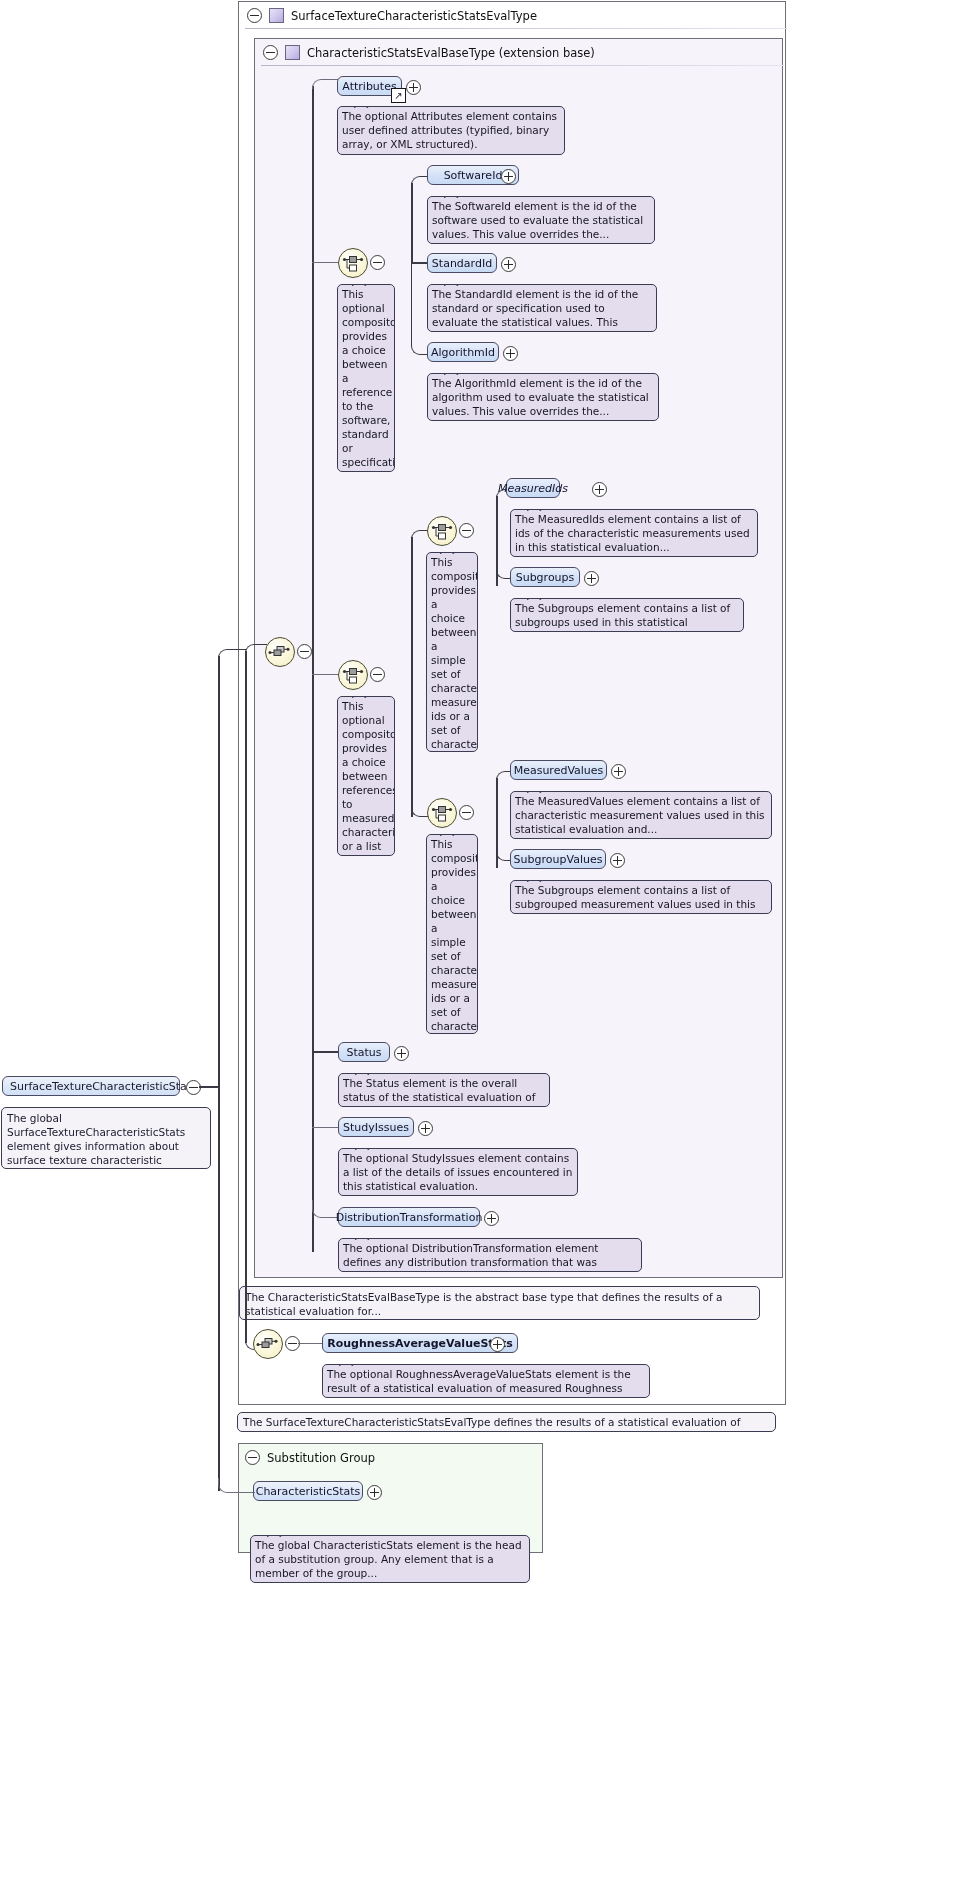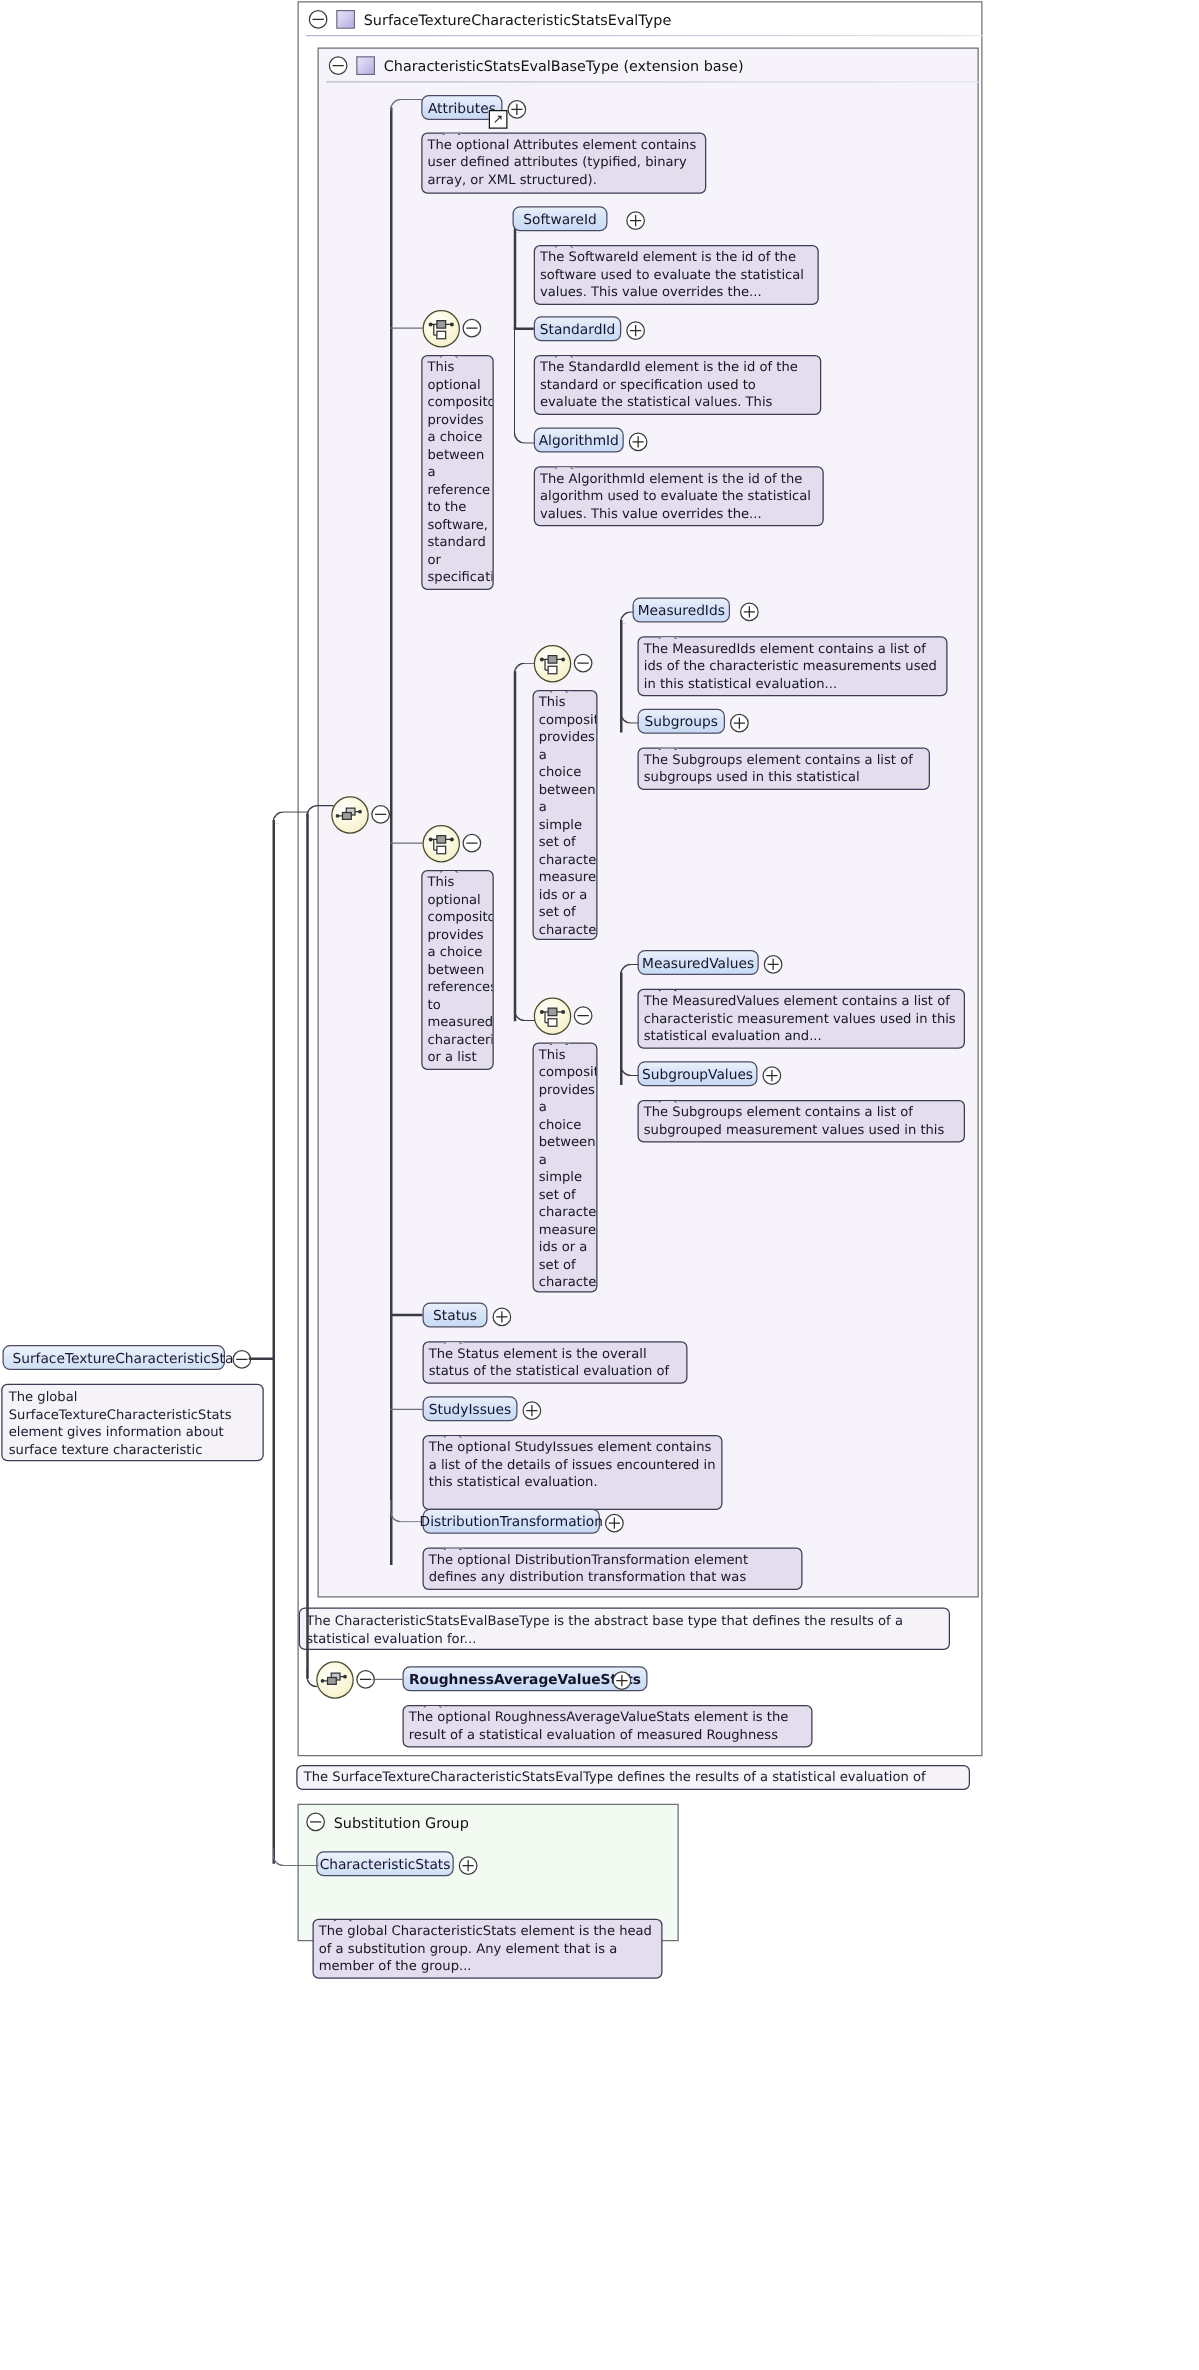--- a/index.html
+++ b/index.html
@@ -255,21 +255,21 @@
   <div class="ann narrow" style="left:337px;top:284px;width:58px;height:188px;">
     <span class="tail" style="left:14px;"></span>
     <span>This optional compositor provides a choice between a reference to the software, standard or specification, or...</span>
   </div>
 
   <div class="ln v thick" style="left:411px;top:183px;width:1.6px;height:80px;"></div>
   <div class="elbow" style="left:411px;top:176px;width:16px;height:9px;"></div>
   <div class="ln h thick" style="left:411px;top:262px;width:16px;height:1.6px;"></div>
   <div class="elbow down" style="left:411px;top:262px;width:16px;height:92px;"></div>
 
-  <div class="node" style="left:410px;top:165px;width:76px;justify-content:center;">
+  <div class="node" style="left:427px;top:165px;width:92px;justify-content:center;">
     <span>SoftwareId</span>
   </div>
   <div class="toggle plus node-toggle" style="left:501px;top:169px;"></div>
   <div class="ann" style="left:427px;top:196px;width:228px;height:48px;">
     <span class="tail" style="left:16px;"></span>
     <span>The SoftwareId element is the id of the software used to evaluate the statistical values. This value overrides the...</span>
   </div>
 
   <div class="node" style="left:427px;top:253px;width:70px;">
     <span>StandardId</span>
@@ -328,21 +328,21 @@
   <div class="toggle" style="position:absolute;left:459px;top:523px;"></div>
   <div class="ann narrow" style="left:426px;top:552px;width:52px;height:200px;">
     <span class="tail" style="left:13px;"></span>
     <span>This compositor provides a choice between a simple set of characteristic measurement ids or a set of characteristic ids...</span>
   </div>
 
   <div class="ln v thick" style="left:496px;top:496px;width:1.6px;height:90px;"></div>
   <div class="elbow" style="left:496px;top:489px;width:14px;height:9px;"></div>
   <div class="elbow down" style="left:496px;top:530px;width:14px;height:48px;"></div>
 
-  <div class="node" style="left:506px;top:478px;width:78px;">
+  <div class="node" style="left:506px;top:478px;width:54px;font-style:italic;">
     <span>MeasuredIds</span>
   </div>
   <div class="toggle plus node-toggle" style="left:592px;top:482px;"></div>
   <div class="ann" style="left:510px;top:509px;width:248px;height:48px;">
     <span class="tail" style="left:16px;"></span>
     <span>The MeasuredIds element contains a list of ids of the characteristic measurements used in this statistical evaluation...</span>
   </div>
 
   <div class="node" style="left:510px;top:567px;width:70px;">
     <span>Subgroups</span>
@@ -401,21 +401,21 @@
   <div class="ann" style="left:338px;top:1073px;width:212px;height:34px;">
     <span class="tail" style="left:16px;"></span>
     <span>The Status element is the overall status of the statistical evaluation of this characteristic.</span>
   </div>
 
   <div class="ln h" style="left:312px;top:1127px;width:26px;height:1px;"></div>
   <div class="node" style="left:338px;top:1117px;width:76px;text-align:right;">
     <span>StudyIssues</span>
   </div>
   <div class="toggle plus node-toggle" style="left:418px;top:1121px;"></div>
-  <div class="ann" style="left:338px;top:1148px;width:240px;height:60px;">
+  <div class="ann" style="left:338px;top:1148px;width:240px;height:48px;">
     <span class="tail" style="left:16px;"></span>
     <span>The optional StudyIssues element contains a list of the details of issues encountered in this statistical evaluation.</span>
   </div>
 
   <div class="elbow down thin" style="left:312px;top:1200px;width:26px;height:17px;"></div>
   <div class="node" style="left:338px;top:1207px;width:142px;">
     <span>DistributionTransformation</span>
   </div>
   <div class="toggle plus node-toggle" style="left:484px;top:1211px;"></div>
   <div class="ann" style="left:338px;top:1238px;width:304px;height:34px;">

